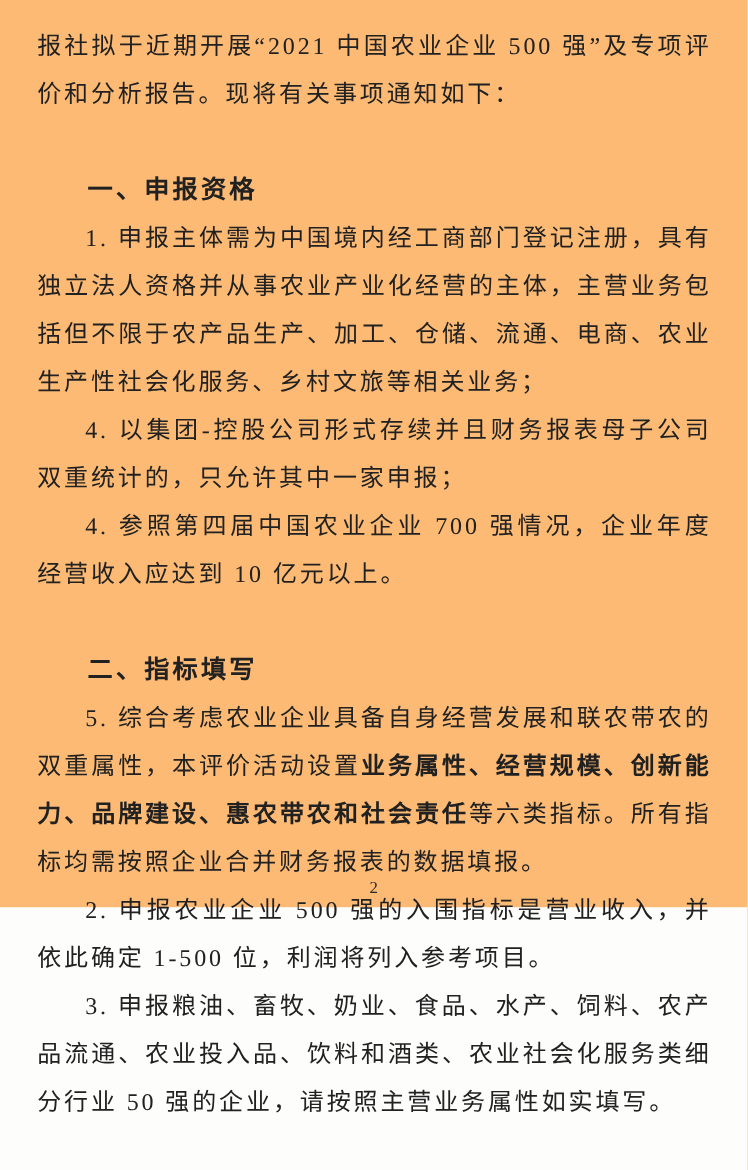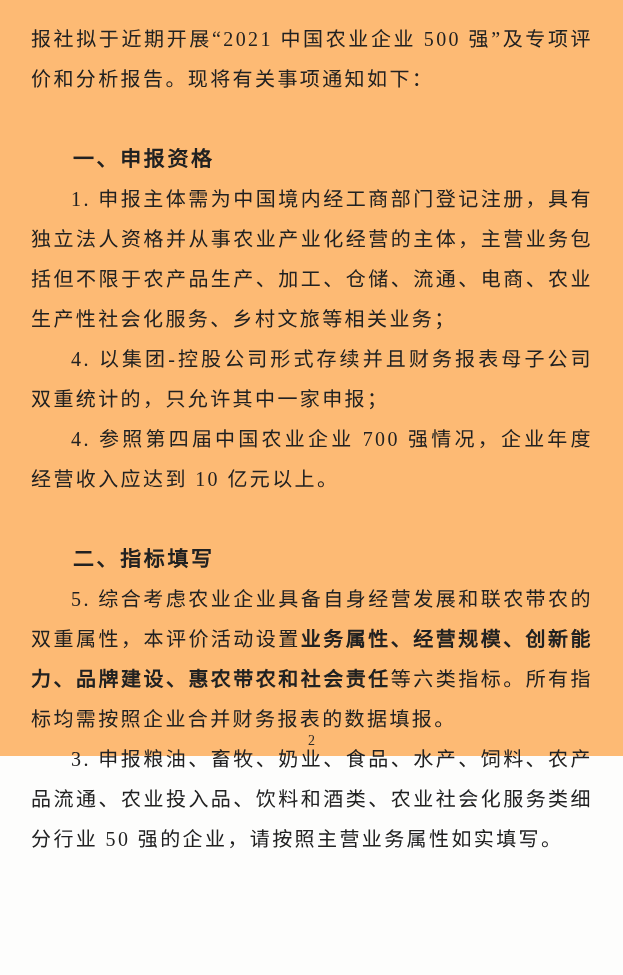--- a/index.html
+++ b/index.html
@@ -62,18 +62,19 @@
 
 
   <p class="para indent"><span>4. 以集团-控股公司形式存续并且财务报表母子公司双重统计的，只允许其中一家申报；</span></p>
 
   <p class="para indent"><span>4. 参照第四届中国农业企业 700 强情况，企业年度经营收入应达到 10 亿元以上。</span></p>
 
   <p class="para indent heading"><span>二、指标填写</span></p>
 
   <p class="para indent"><span>5. 综合考虑农业企业具备自身经营发展和联农带农的双重属性，本评价活动设置</span><span class="bold-run">业务属性、经营规模、创新能力、品牌建设、惠农带农和社会责任</span><span>等六类指标。所有指标均需按照企业合并财务报表的数据填报。</span></p>
 
+  <p class="para indent"><span>2. 申报农业企业 500 强的入围指标是营业收入，并依此确定 1-500 位，利润将列入参考项目。</span></p>
 
   <p class="para indent"><span>3. 申报粮油、畜牧、奶业、食品、水产、饲料、农产品流通、农业投入品、饮料和酒类、农业社会化服务类细分行业 50 强的企业，请按照主营业务属性如实填写。</span></p>
 
   <div class="page-number">2</div>
 
 </div>
 
 </body></html>

